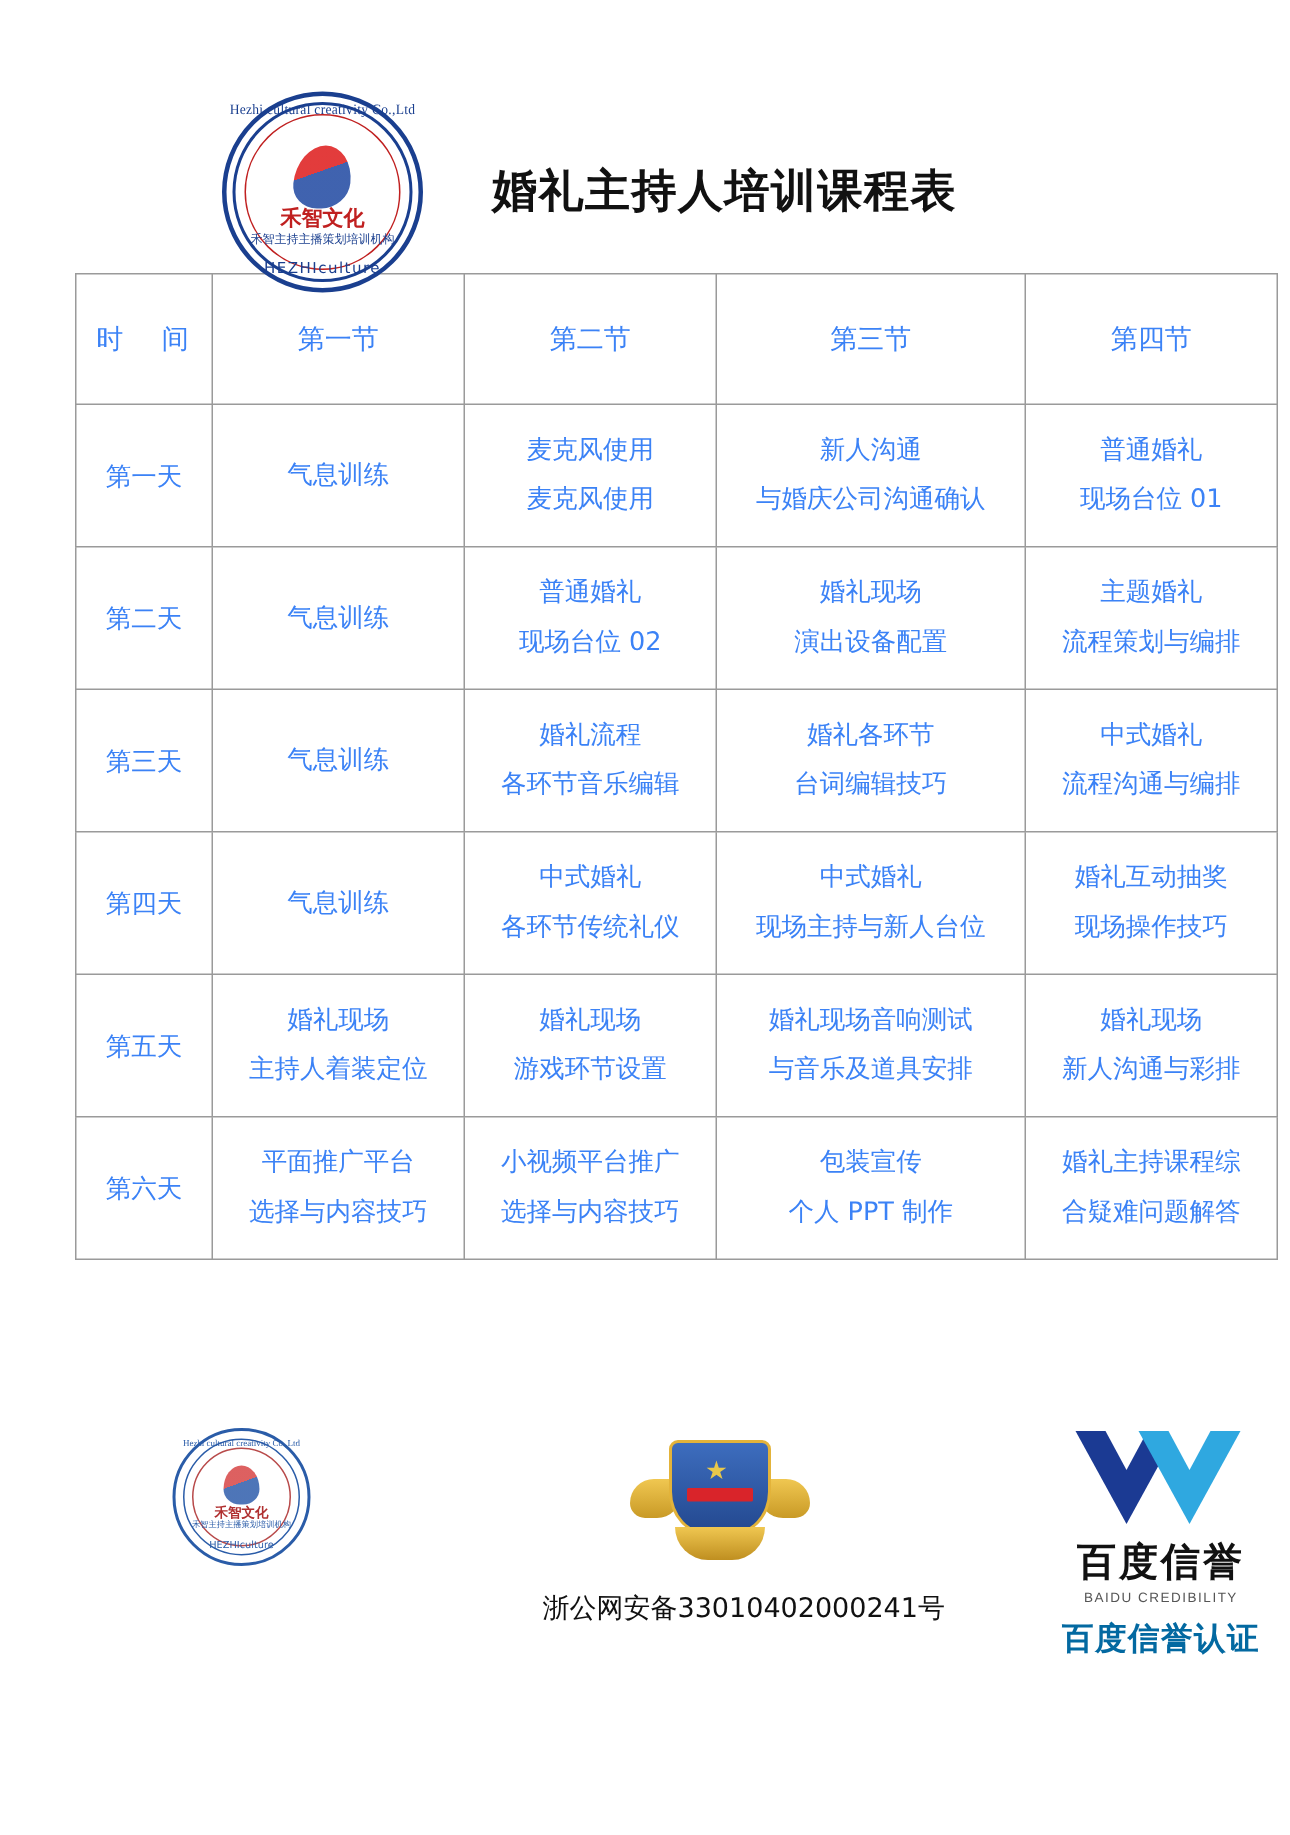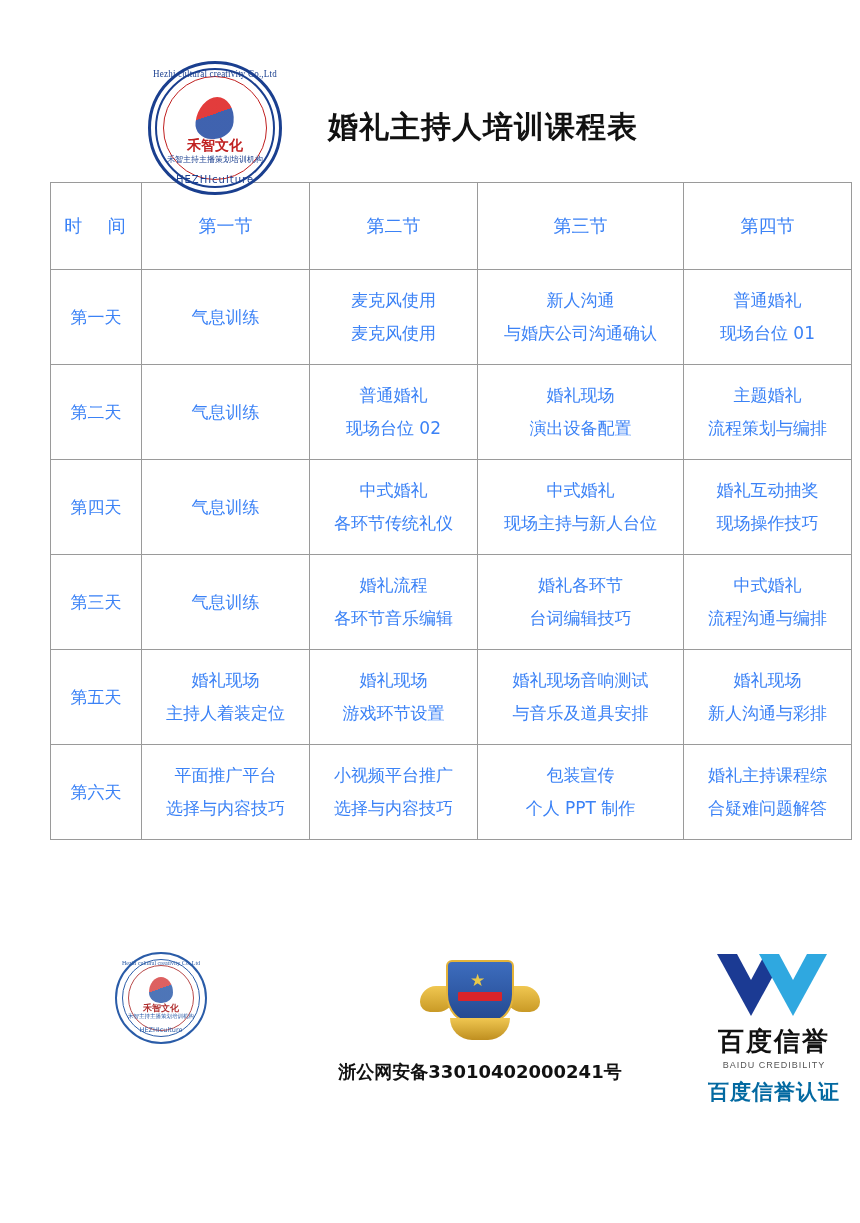--- a/index.html
+++ b/index.html
@@ -272,24 +272,24 @@
   .pb-wing-r { right: 0; border-radius: 4px 16px 10px 16px; }
   .pb-base {
     position: absolute; left: 30px; top: 62px;
     width: 60px; height: 22px;
     background: linear-gradient(#f0c751, #bf8f20);
     border-radius: 0 0 26px 26px;
   }
   .beian-text {
     margin-top: 12px;
     font-size: 18px;
-    font-weight: bold;
+    font-weight: normal;
     font-family: "DejaVu Sans", "Liberation Sans", sans-serif;
     color: #111;
-    text-align: center;
+    text-align: right;
   }
 
   
   .baidu-v {
     width: 130px; height: 72px;
     margin: 0 auto;
     position: relative;
   }
   .v-dark {
     position: absolute; left: 8px; top: 4px;
@@ -426,20 +426,47 @@
         </td>
         <td class="col-4">
           <div class="cell-lines">
             <span>主题婚礼</span>
             <span>流程策划与编排</span>
           </div>
         </td>
       </tr>
 
       <tr>
+        <td class="col-time">第三天</td>
+        <td class="col-1">
+          <div class="cell-lines">
+            <span>气息训练</span>
+          </div>
+        </td>
+        <td class="col-2">
+          <div class="cell-lines">
+            <span>婚礼流程</span>
+            <span>各环节音乐编辑</span>
+          </div>
+        </td>
+        <td class="col-3">
+          <div class="cell-lines">
+            <span>婚礼各环节</span>
+            <span>台词编辑技巧</span>
+          </div>
+        </td>
+        <td class="col-4">
+          <div class="cell-lines">
+            <span>中式婚礼</span>
+            <span>流程沟通与编排</span>
+          </div>
+        </td>
+      </tr>
+
+      <tr>
         <td class="col-time">第四天</td>
         <td class="col-1">
           <div class="cell-lines">
             <span>气息训练</span>
           </div>
         </td>
         <td class="col-2">
           <div class="cell-lines">
             <span>中式婚礼</span>
             <span>各环节传统礼仪</span>
@@ -448,47 +475,20 @@
         <td class="col-3">
           <div class="cell-lines">
             <span>中式婚礼</span>
             <span>现场主持与新人台位</span>
           </div>
         </td>
         <td class="col-4">
           <div class="cell-lines">
             <span>婚礼互动抽奖</span>
             <span>现场操作技巧</span>
-          </div>
-        </td>
-      </tr>
-
-      <tr>
-        <td class="col-time">第三天</td>
-        <td class="col-1">
-          <div class="cell-lines">
-            <span>气息训练</span>
-          </div>
-        </td>
-        <td class="col-2">
-          <div class="cell-lines">
-            <span>婚礼流程</span>
-            <span>各环节音乐编辑</span>
-          </div>
-        </td>
-        <td class="col-3">
-          <div class="cell-lines">
-            <span>婚礼各环节</span>
-            <span>台词编辑技巧</span>
-          </div>
-        </td>
-        <td class="col-4">
-          <div class="cell-lines">
-            <span>中式婚礼</span>
-            <span>流程沟通与编排</span>
           </div>
         </td>
       </tr>
 
       <tr>
         <td class="col-time">第五天</td>
         <td class="col-1">
           <div class="cell-lines">
             <span>婚礼现场</span>
             <span>主持人着装定位</span>

